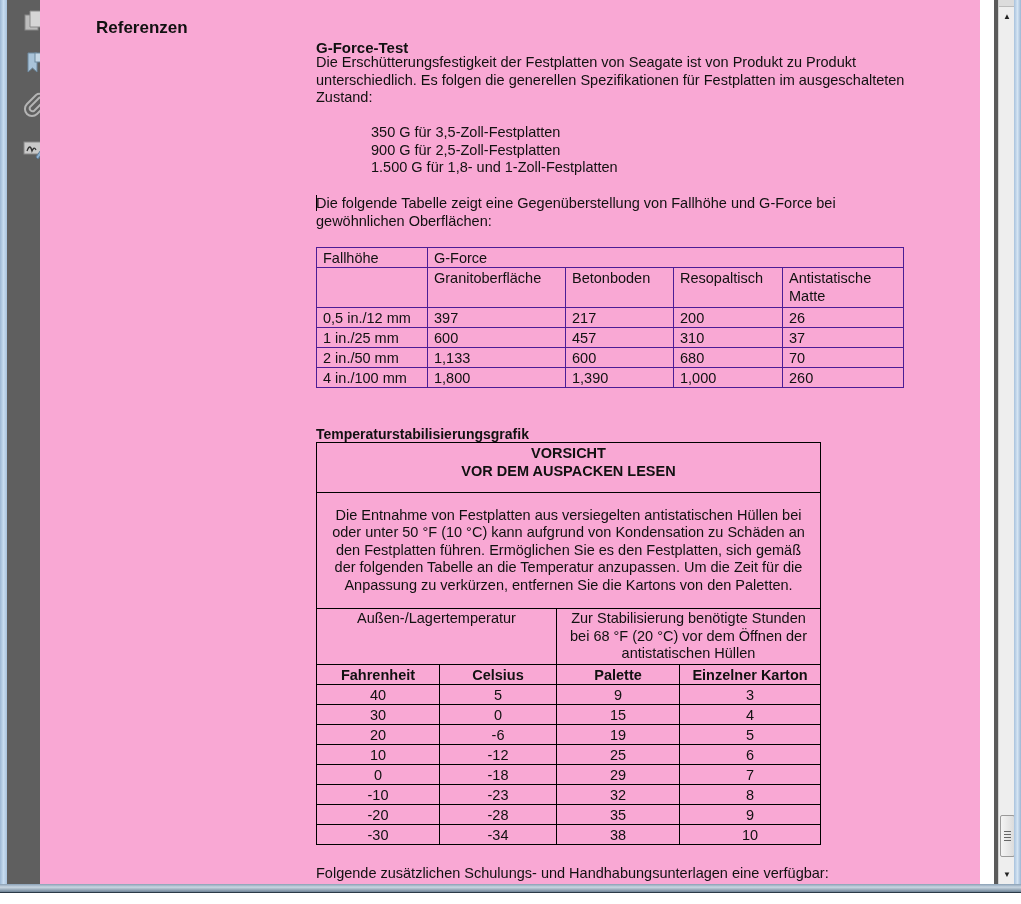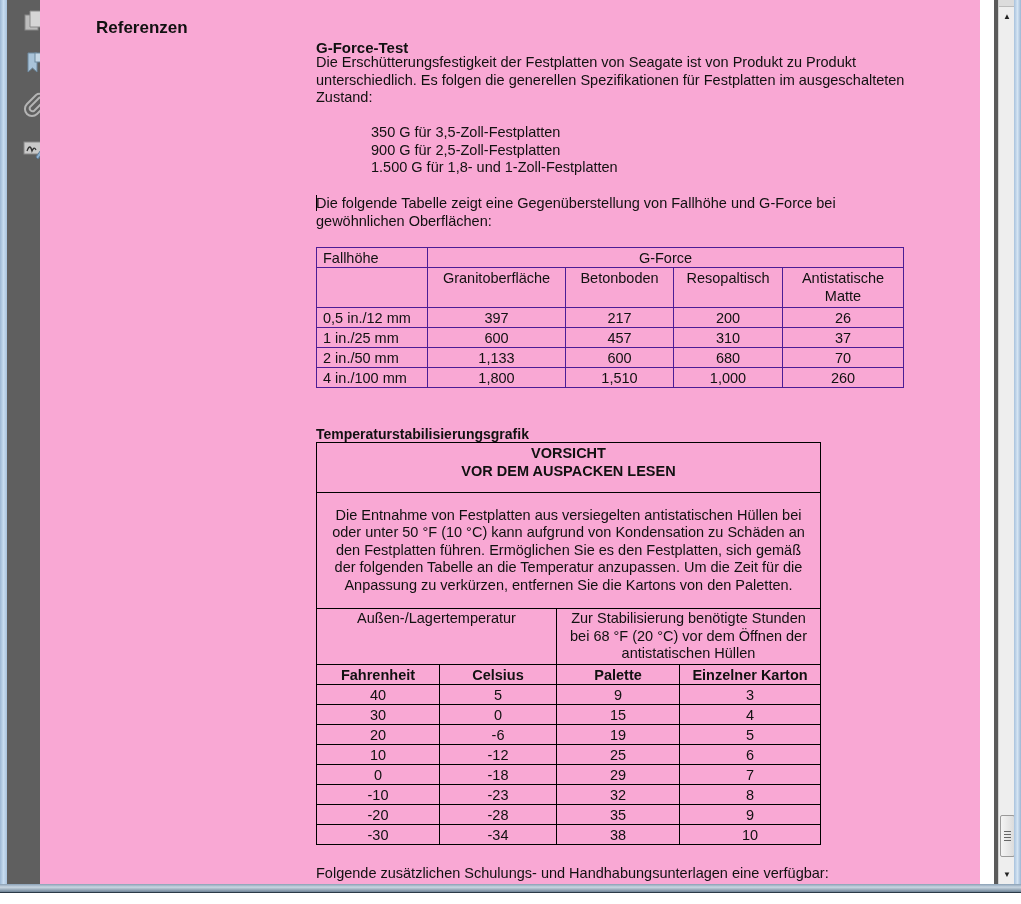--- a/index.html
+++ b/index.html
@@ -23,21 +23,21 @@
   .content { position:absolute; left:276px; top:0; width:600px; color:#111; font-size:14.5px; line-height:17.5px; }
   .h-bold { position:absolute; top:19px; left:0; font-weight:bold; font-size:15px;margin-top:20px; }
   .para1 { position:absolute; top:54px; left:0; width:600px; }
   .spec-list { position:absolute; top:124px; left:55px; }
   .para2 { position:absolute; top:195px; left:0; width:580px; }
   .cursor { display:inline-block; width:1px; height:16px; background:#000; vertical-align:-3px; margin-right:-1px; }
 
   table { border-collapse:collapse; font-size:14.5px; color:#111; }
   .gtable { position:absolute; top:247px; left:0; width:588px; }
   .gtable td { border:1px solid #4c1d95; padding:0 6px; height:19px; line-height:18px; }
-  .gtable .c { text-align:center; }
+  .gtable .c { }
   .gtable .h2 td { height:38px; vertical-align:top; padding-top:1px; }
 
   .temp-title { position:absolute; top:426px; left:0; font-weight:bold; font-size:14px; }
   .ttable { position:absolute; top:442px; left:0; width:505px; }
   .ttable td { border:1px solid #000; text-align:center; padding:0 4px; height:19px; line-height:18px; }
   .ttable .warn td { font-weight:bold; height:48px; vertical-align:top; padding-top:1px; line-height:18px; }
   .ttable .info td { height:111px; line-height:17.5px; padding:2px 10px; }
   .ttable .hdr td { height:54px; vertical-align:top; line-height:17.5px; padding-top:1px; }
   .ttable .colh td { font-weight:bold;text-align:center; }
   .final { position:absolute; top:865px; left:0; white-space:nowrap; }
@@ -118,21 +118,21 @@
       <tr>
         <td>2 in./50 mm</td>
         <td class="c">1,133</td>
         <td class="c">600</td>
         <td class="c">680</td>
         <td class="c">70</td>
       </tr>
       <tr>
         <td>4 in./100 mm</td>
         <td class="c">1,800</td>
-        <td class="c">1,510</td>
+        <td class="c">1,390</td>
         <td class="c">1,000</td>
         <td class="c">260</td>
       </tr>
     </tbody>
       </table>
 
     <div class="temp-title">Temperaturstabilisierungsgrafik</div>
 
     <table class="ttable">
       <tbody>

